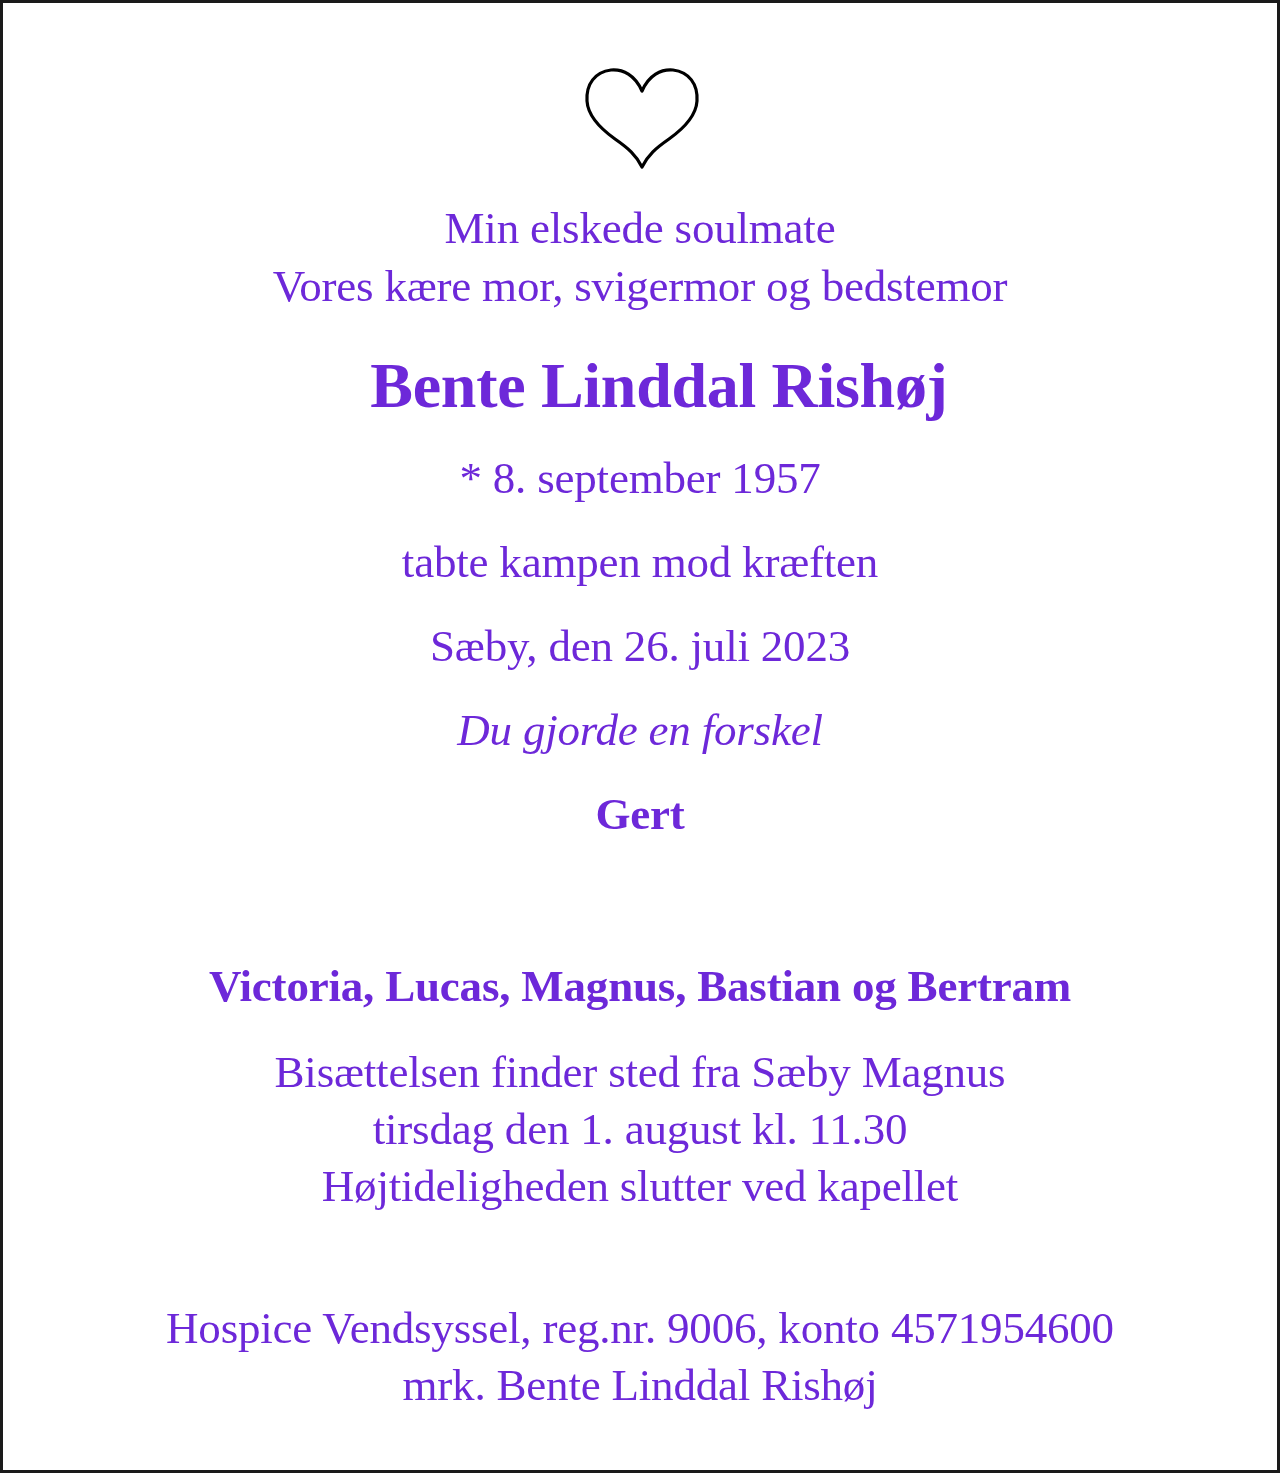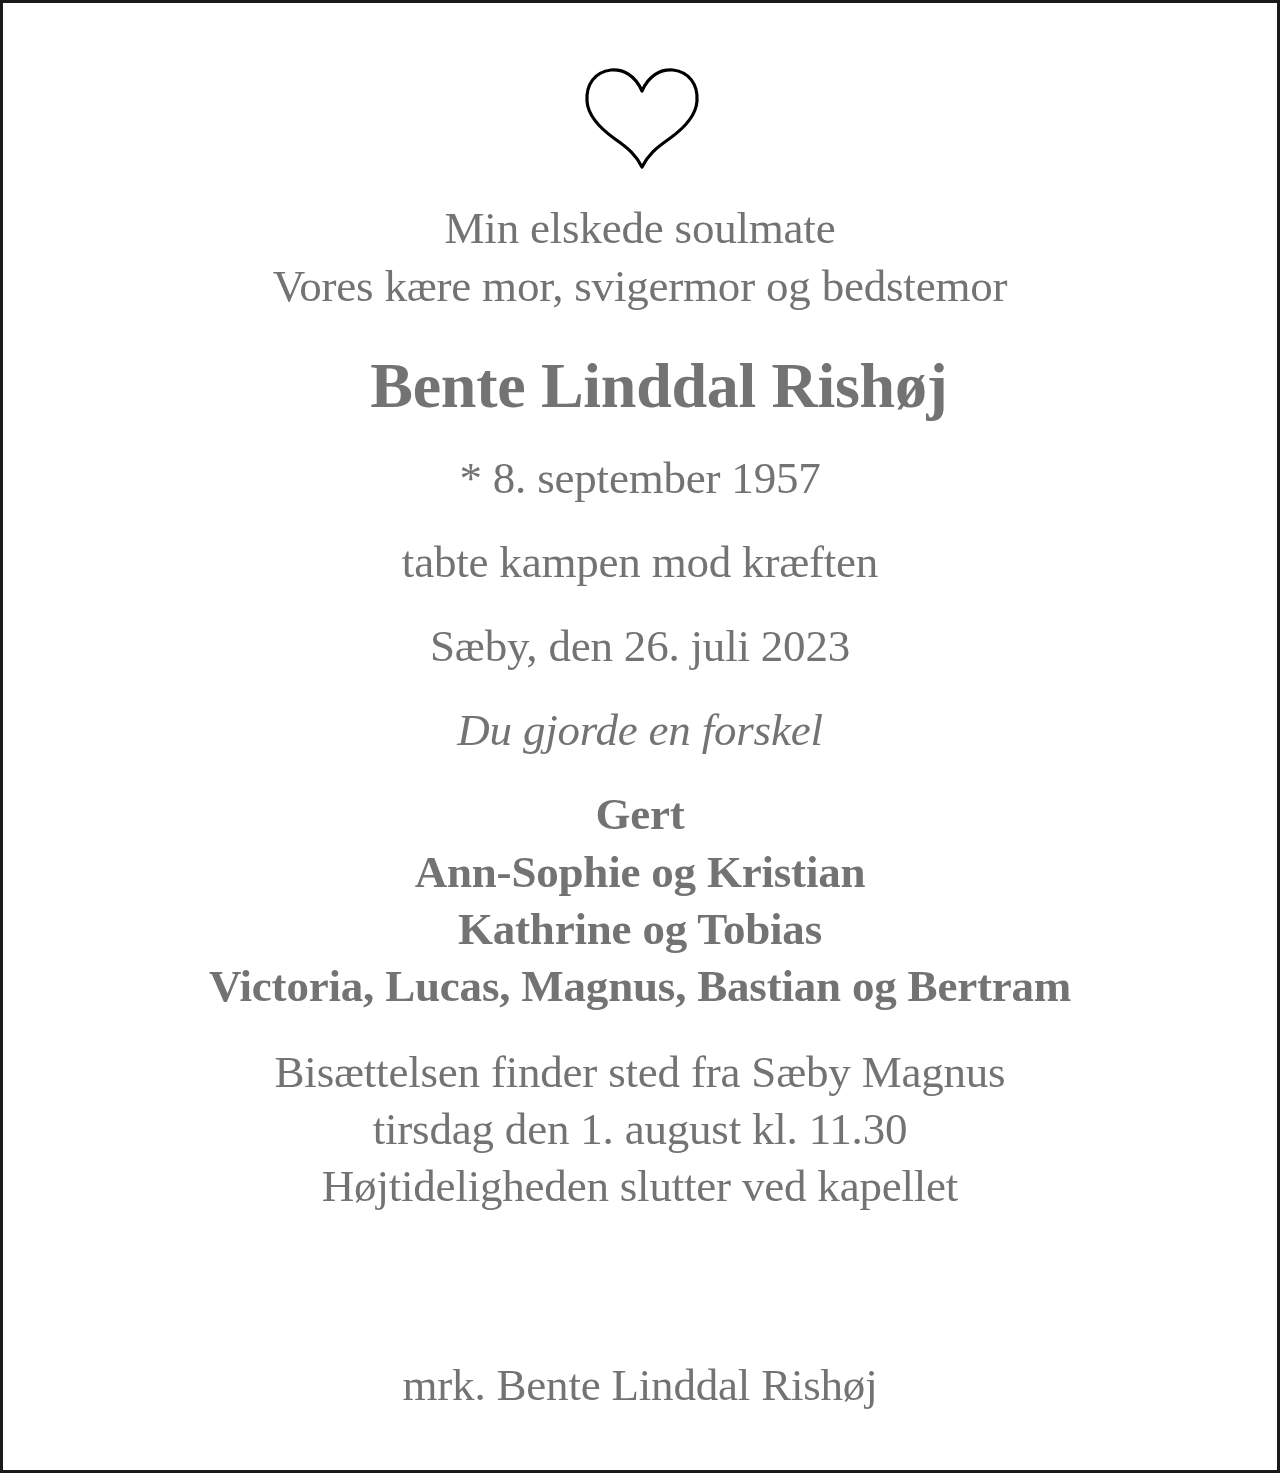--- a/index.html
+++ b/index.html
@@ -15,21 +15,21 @@
     }
     .notice {
       position: absolute;
       left: 0;
       top: 0;
       width: 1280px;
       height: 1473px;
       box-sizing: border-box;
       border: 3px solid #1a1a1a;
       background: #ffffff;
-      color: #737373;
+      color: #6d28d9;
       font-family: "Liberation Serif", "DejaVu Serif", serif;
       text-align: center;
     }
     .heart {
       position: absolute;
       left: 580px;
       top: 64px;
       width: 118px;
       height: 104px;
     }
@@ -77,23 +77,22 @@
   <div class="line" style="top:254px;">Vores kære mor, svigermor og bedstemor</div>
 
   <div class="line name" style="top:343px;">Bente Linddal Rishøj</div>
 
   <div class="line" style="top:446px;">* 8. september 1957</div>
   <div class="line" style="top:530px;">tabte kampen mod kræften</div>
   <div class="line" style="top:614px;">Sæby, den 26. juli 2023</div>
   <div class="line italic" style="top:698px;">Du gjorde en forskel</div>
 
   <div class="line bold" style="top:782px;">Gert</div>
-  <div class="line bold" style="top:840px;">Ann-Sophie og Kristian</div>
-  <div class="line bold" style="top:897px;">Kathrine og Tobias</div>
   <div class="line bold" style="top:954px;">Victoria, Lucas, Magnus, Bastian og Bertram</div>
 
   <div class="line" style="top:1040px;">Bisættelsen finder sted fra Sæby Magnus</div>
   <div class="line" style="top:1097px;">tirsdag den 1. august kl. 11.30</div>
   <div class="line" style="top:1154px;">Højtideligheden slutter ved kapellet</div>
 
+  <div class="line" style="top:1296px;">Hospice Vendsyssel, reg.nr. 9006, konto 4571954600</div>
   <div class="line" style="top:1353px;">mrk. Bente Linddal Rishøj</div>
 
 </div>
 
 </body></html>

